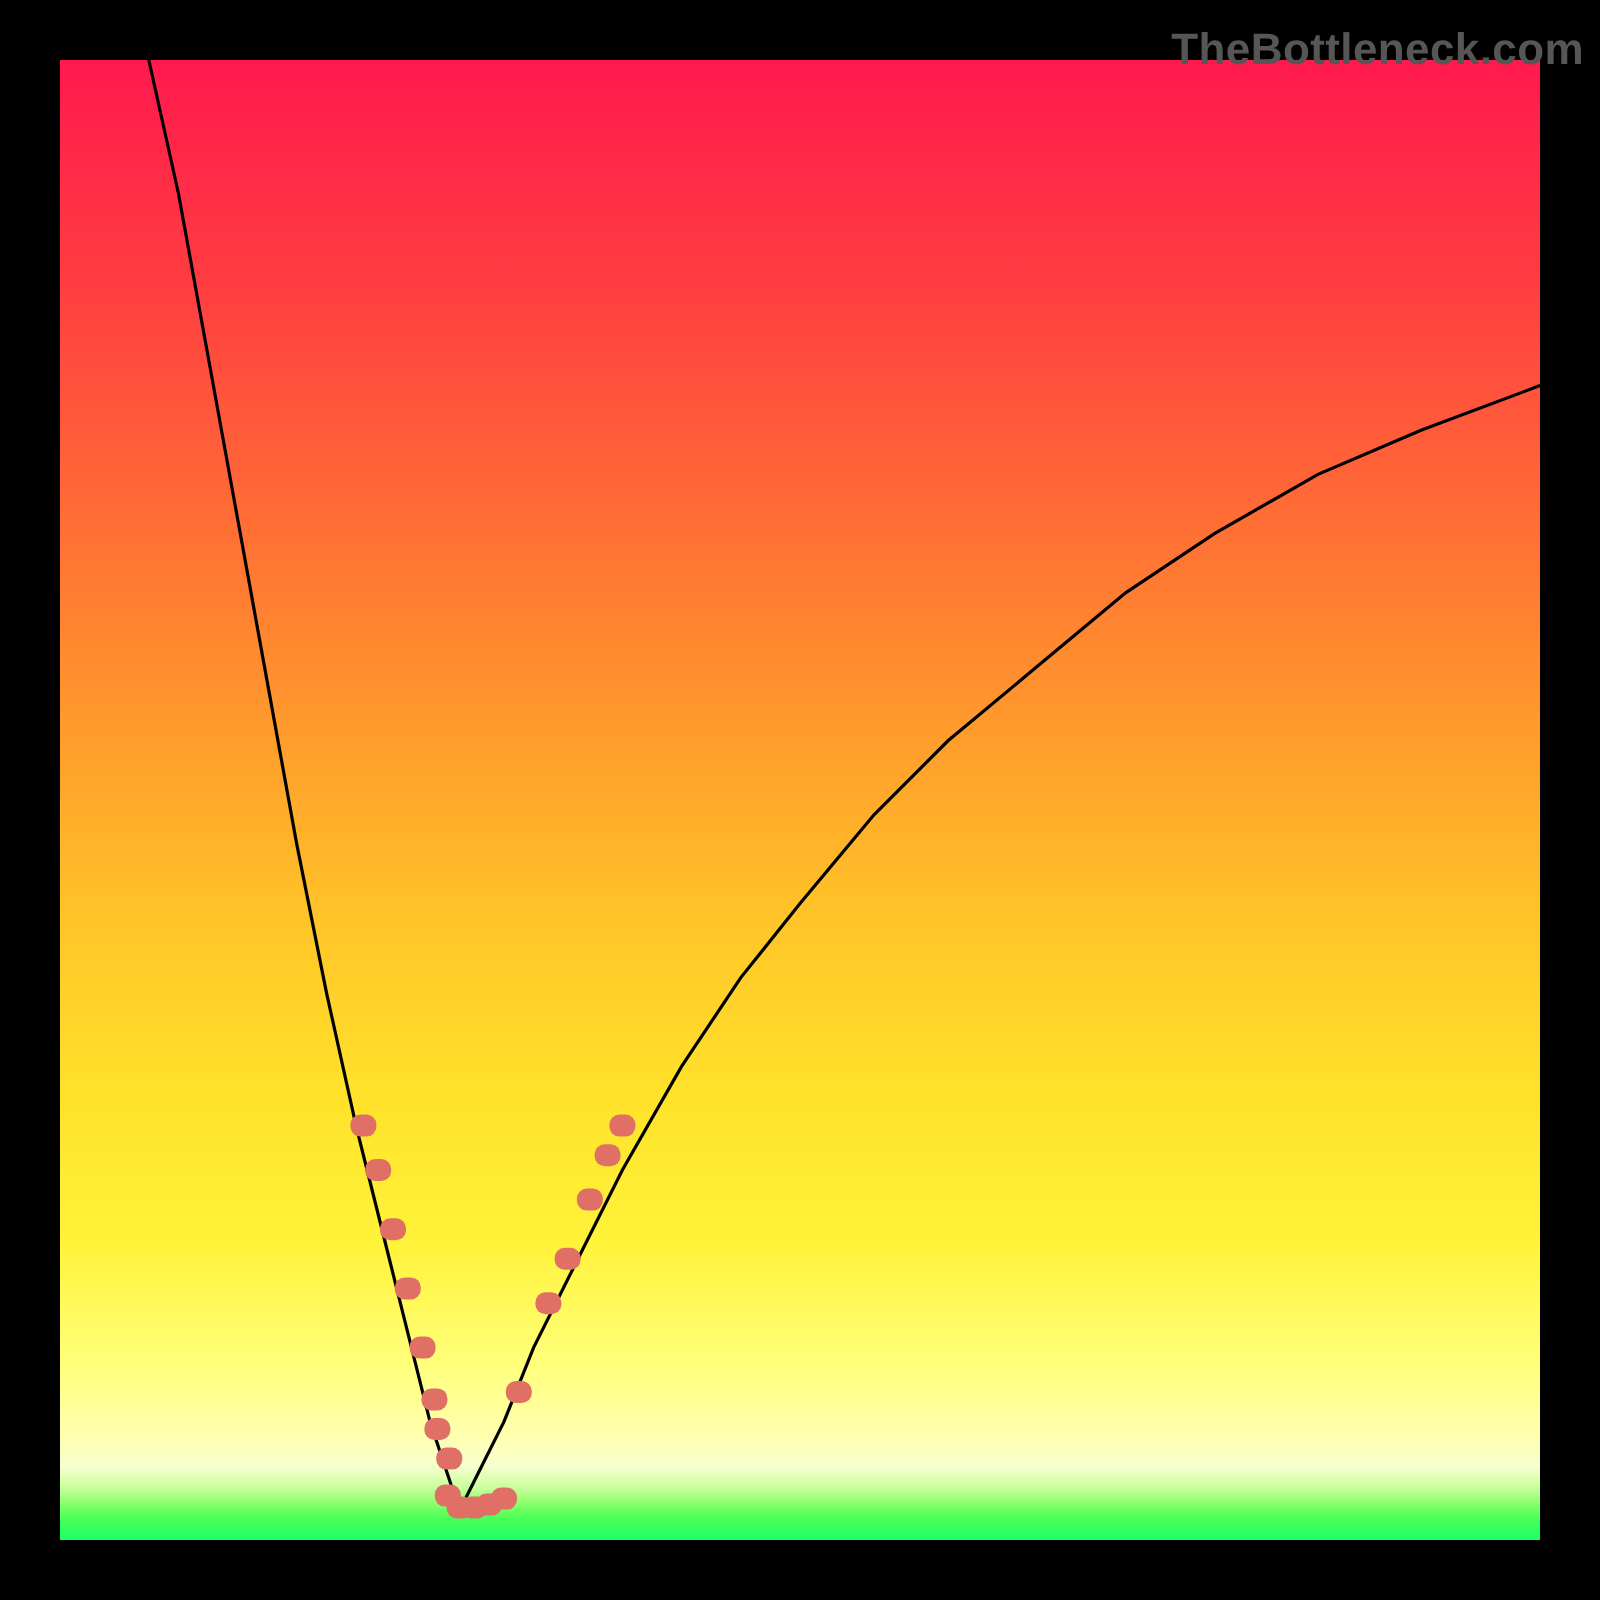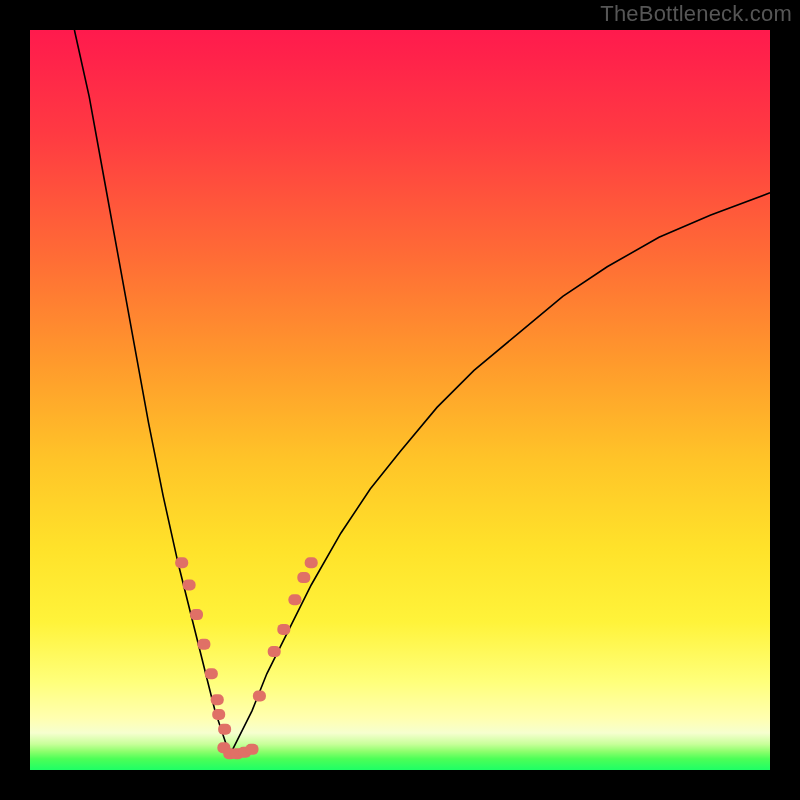--- a/index.html
+++ b/index.html
@@ -41,25 +41,25 @@
       #ffffb0 93%,
       #f6ffcf 95%,
       #c8ff9a 96.5%,
       #8dff6d 97.5%,
       #4cff57 98.5%,
       #1eff66 100%
     );
   }
   .watermark {
     position: absolute;
-    top: 1px;
+    top: 12px;
     right: 8px;
     color: #565656;
     font-size: 22px;
-    font-weight: 400;
+    font-weight: 700;
     letter-spacing: 0.2px;
     user-select: none;
   }
   svg.curves {
     position: absolute;
     left: 0; top: 0;
     width: 100%; height: 100%;
     overflow: visible;
   }
   .curve-line {

